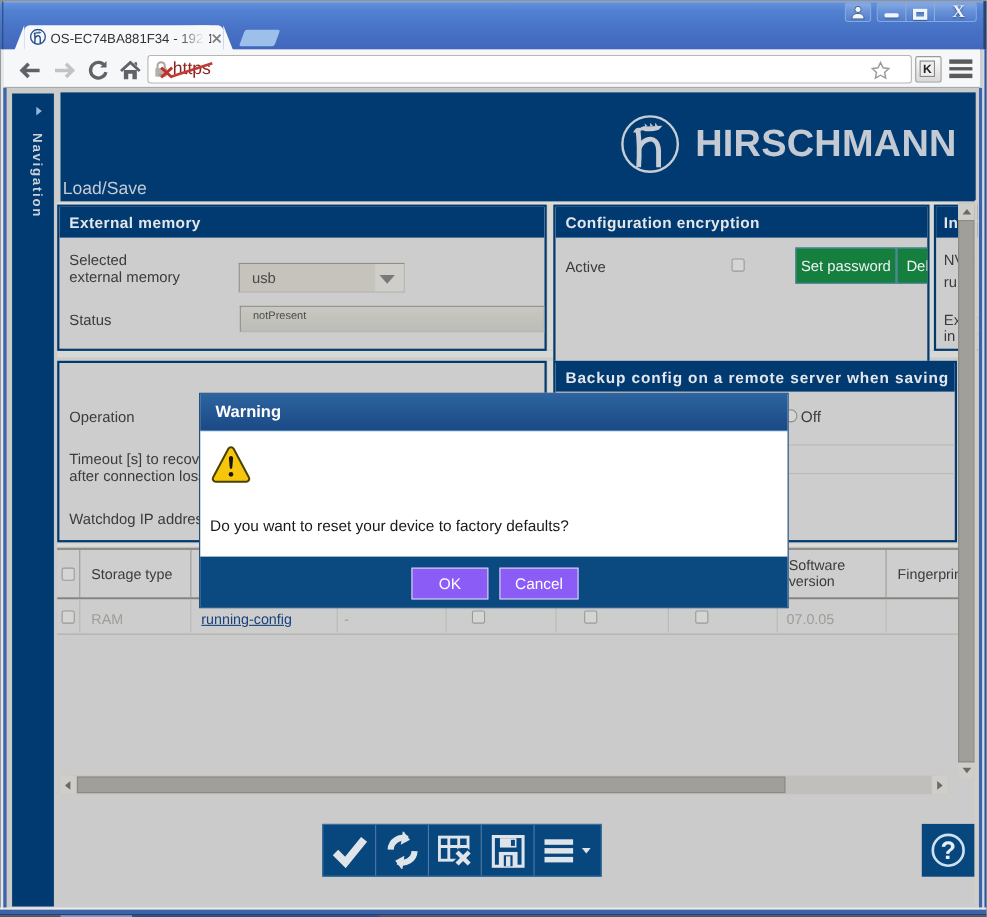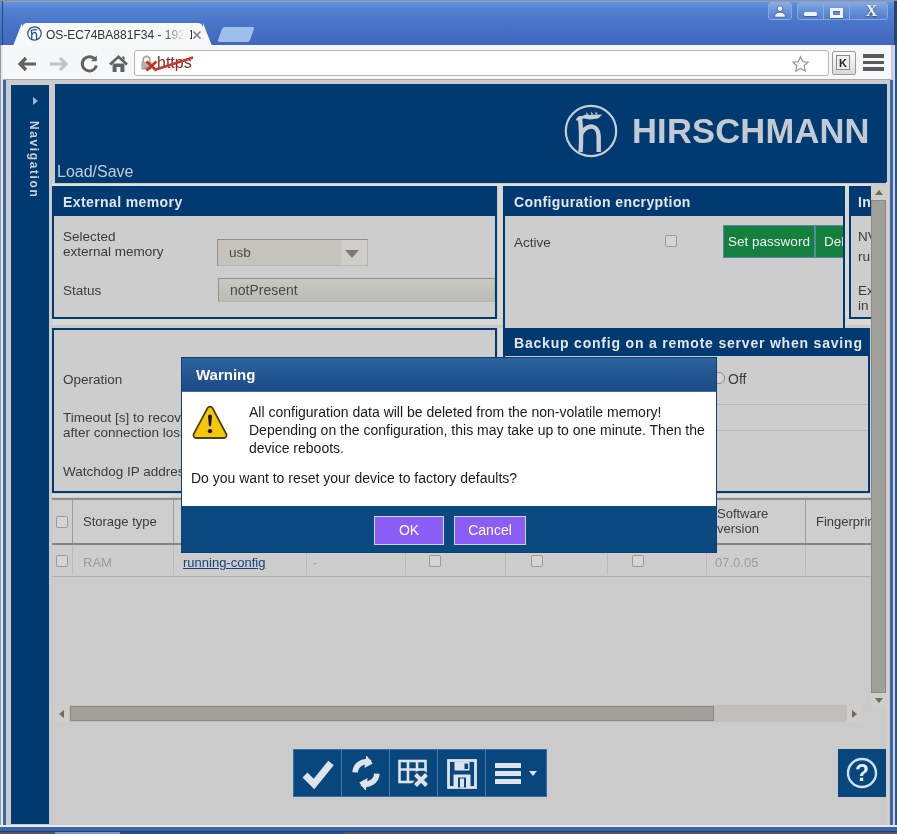--- a/index.html
+++ b/index.html
@@ -154,21 +154,21 @@
 
   <div class="panel" style="left:48px;top:103px;width:445px;height:133px;">
    <div class="phead">External memory</div>
    <div class="lbl" style="left:9px;top:41px;">Selected<br>external memory</div>
    <div class="lbl" style="left:9px;top:95px;">Status</div>
    <div class="abs" style="left:163px;top:35px;width:151px;height:27px;border:1px solid;border-color:#8f8f8b #b5b4af #b5b4af #8f8f8b;background:linear-gradient(90deg,#c5c3bb 82%,#cfcec8 83%);margin-top:16px;">
      <span style="position:absolute;left:11px;top:5px;font-size:13.5px;color:#4a4a4a;">usb</span>
      <div class="abs" style="right:8px;top:10px;width:0;height:0;border-top:8px solid #79797a;border-left:7px solid transparent;border-right:7px solid transparent;"></div>
    </div>
    <div class="abs" style="left:164px;top:90px;width:277px;height:24px;border:1px solid;border-color:#90908c #b5b4af #b5b4af #90908c;background:linear-gradient(180deg,#c9c8c1,#bbbcb6);">
-     <span style="position:absolute;left:11px;top:3px;font-size:14px;color:#4a4a4a;">notPresent</span>
+     <span style="position:absolute;left:11px;top:3px;font-size:10px;color:#4a4a4a;">notPresent</span>
    </div>
   </div>
   <div class="panel" style="left:499px;top:103px;width:342px;height:157px;">
    <div class="phead">Configuration encryption</div>
    <div class="lbl" style="left:9px;top:47px;">Active</div>
    <div class="chk" style="left:160px;top:47px;"></div>
    <div class="btn" style="left:218px;top:37px;width:92px;height:33px;line-height:31px;">Set password</div>
    <div class="btn" style="left:310px;top:37px;width:60px;height:33px;line-height:31px;text-align:left;padding-left:8px;">Delete</div>
   </div>
   <div class="panel" style="left:845px;top:103px;width:60px;height:133px;">
@@ -288,21 +288,20 @@
   </div>
 <div class="abs" style="left:882px;top:99px;width:3px;height:642px;background:#d2cfc9;"></div>
 
   <div id="modal">
    <div id="mhead">Warning</div>
    <svg width="38" height="36" viewBox="0 0 38 36" style="position:absolute;left:9px;top:46px;">
     <path d="M16.6 3.9 a2.8 2.8 0 0 1 4.8 0 L35.2 29.8 a2.8 2.8 0 0 1 -2.4 4.2 H5.2 a2.8 2.8 0 0 1 -2.4 -4.2 Z" fill="#f6c60d" stroke="#4a3f00" stroke-width="1.8" stroke-linejoin="round"></path>
     <path d="M19 10.5 c1.2 0 2 .9 1.9 2 l-.75 8.6 c-.05 .8 -.55 1.3 -1.15 1.3 s-1.1 -.5 -1.15 -1.3 l-.75 -8.6 c-.1 -1.1 .7 -2 1.9 -2 Z" fill="#151515"></path>
     <circle cx="19" cy="27.2" r="2.1" fill="#151515"></circle>
    </svg>
-   <div class="abs" style="left:67px;top:45px;width:470px;font-size:14px;color:#1a1a1a;line-height:18px;">All configuration data will be deleted from the non-volatile memory!<br>Depending on the configuration, this may take up to one minute. Then the<br>device reboots.</div>
    <div class="abs" style="left:9px;top:112px;font-size:14px;color:#1a1a1a;">Do you want to reset your device to factory defaults?</div>
    <div id="mfoot">
     <div class="mbtn" style="left:192px;width:70px;line-height:27px;">OK</div>
     <div class="mbtn" style="left:272px;width:72px;line-height:27px;">Cancel</div>
    </div>
   </div>
  </div>
 </div>
 
 <div class="abs" style="left:1.5px;top:1px;width:1.5px;height:44px;background:#2a4a74;"></div>

